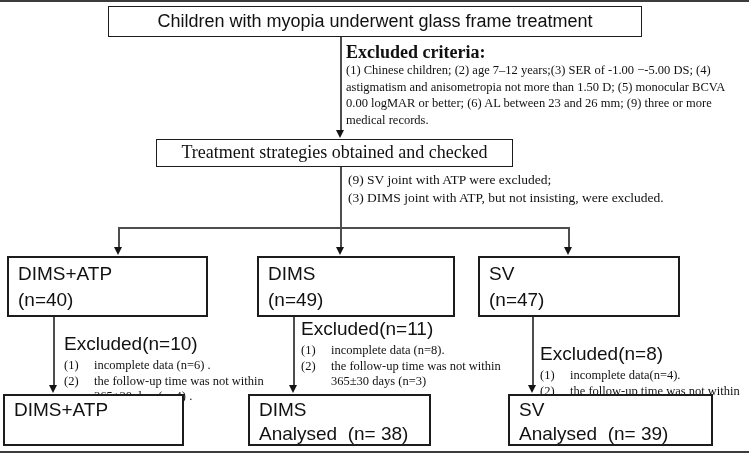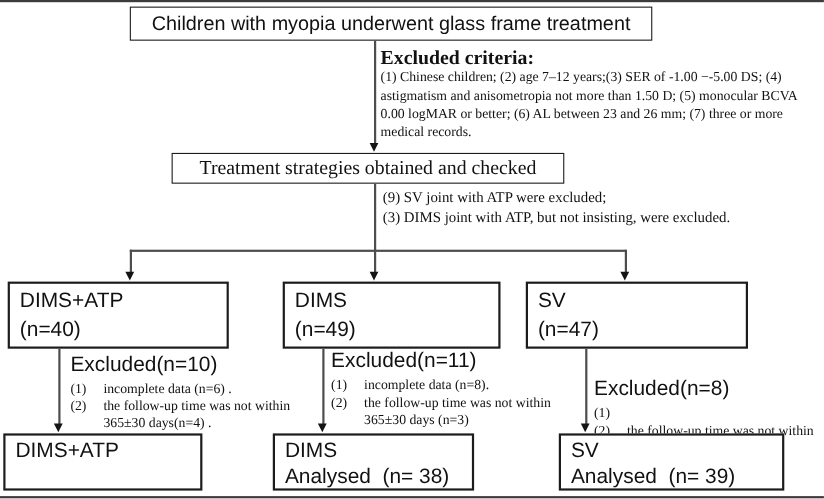--- a/index.html
+++ b/index.html
@@ -42,32 +42,32 @@
     white-space:nowrap;
   }
   .an-line{font-size:19px;line-height:24px;white-space:pre;}
 </style>
 </head>
 <body>
 
 <div class="fig-edge" style="top:0;"></div>
 <div class="fig-edge" style="top:451px;"></div>
 
-<div class="box thinbox" style="left:118px;top:6px;width:475px;height:31px;">
+<div class="box thinbox" style="left:108px;top:6px;width:534px;height:31px;">
   <div class="title-text">Children with myopia underwent glass frame treatment</div>
 </div>
 
 <div class="vline" style="left:340px;top:37px;height:94px;"></div>
 <div class="ah" style="left:336px;top:130px;"></div>
 
 <div class="abs serif" style="left:346px;top:42px;">
   <div class="crit-head">Excluded criteria:</div>
   <div class="crit-line">(1) Chinese children; (2) age 7–12 years;(3) SER of -1.00 −-5.00 DS; (4)</div>
   <div class="crit-line">astigmatism and anisometropia not more than 1.50 D; (5) monocular BCVA</div>
-  <div class="crit-line">0.00 logMAR or better; (6) AL between 23 and 26 mm; (7) three or more</div>
+  <div class="crit-line">0.00 logMAR or better; (6) AL between 23 and 26 mm; (9) three or more</div>
   <div class="crit-line">medical records.</div>
 </div>
 
 <div class="box thinbox" style="left:156px;top:139px;width:357px;height:28px;">
   <div class="treat-text serif">Treatment strategies obtained and checked</div>
 </div>
 
 <div class="abs serif" style="left:348px;top:171px;">
   <div class="note-line">(9) SV joint with ATP were excluded;</div>
   <div class="note-line">(3) DIMS joint with ATP, but not insisting, were excluded.</div>
@@ -92,21 +92,21 @@
   <div class="group-line">DIMS</div>
   <div class="group-line">(n=49)</div>
 </div>
 <div class="box" style="left:478px;top:256px;width:202px;height:61px;padding:3px 0 0 9px;">
   <div class="group-line">SV</div>
   <div class="group-line">(n=47)</div>
 </div>
 
 <div class="vline" style="left:53px;top:317px;height:69px;"></div>
 <div class="ah" style="left:49px;top:385px;"></div>
-<div class="abs" style="left:64px;top:321px;">
+<div class="abs" style="left:64px;top:333px;">
   <div class="exc-head">Excluded(n=10)</div>
   <div class="exc-items">
     <div class="exc-row">
       <div class="exc-num">(1)</div>
       <div class="exc-text">
           <div class="ln">incomplete data (n=6) .</div>
         </div>
     </div>
     <div class="exc-row">
       <div class="exc-num">(2)</div>
@@ -146,20 +146,23 @@
   <div class="an-line">Analysed  (n= 38)</div>
 </div>
 
 <div class="vline" style="left:532px;top:317px;height:69px;"></div>
 <div class="ah" style="left:528px;top:385px;"></div>
 <div class="abs" style="left:540px;top:319px;margin-top:24px;">
   <div class="exc-head">Excluded(n=8)</div>
   <div class="exc-items">
     <div class="exc-row">
       <div class="exc-num">(1)</div>
+      <div class="exc-text">
+          <div class="ln">incomplete data(n=4).</div>
+        </div>
     </div>
     <div class="exc-row">
       <div class="exc-num">(2)</div>
       <div class="exc-text">
         <div class="ln">the follow-up time was  not within</div>
       </div>
     </div>
   </div>
 </div>
 <div class="box" style="left:508px;top:394px;width:205px;height:52px;padding:2px 0 0 9px;">

